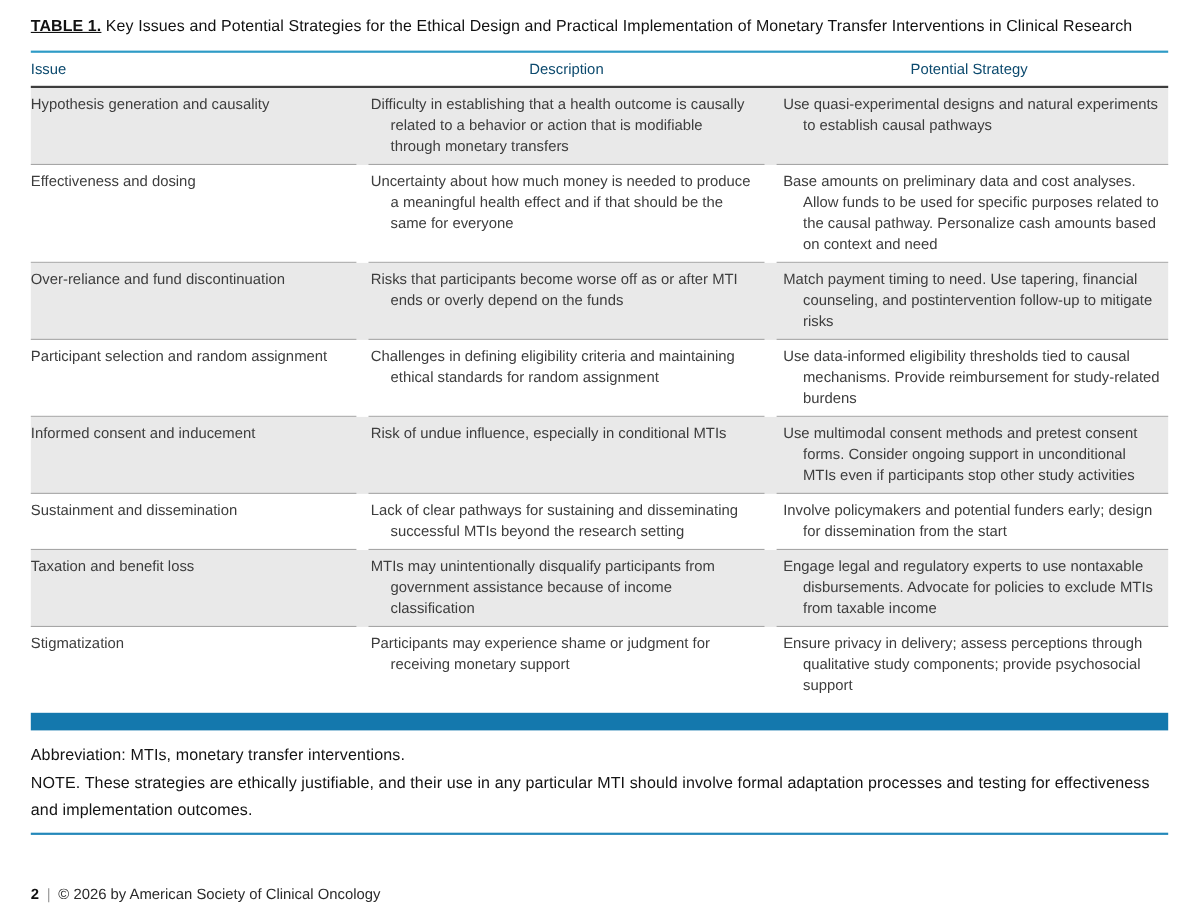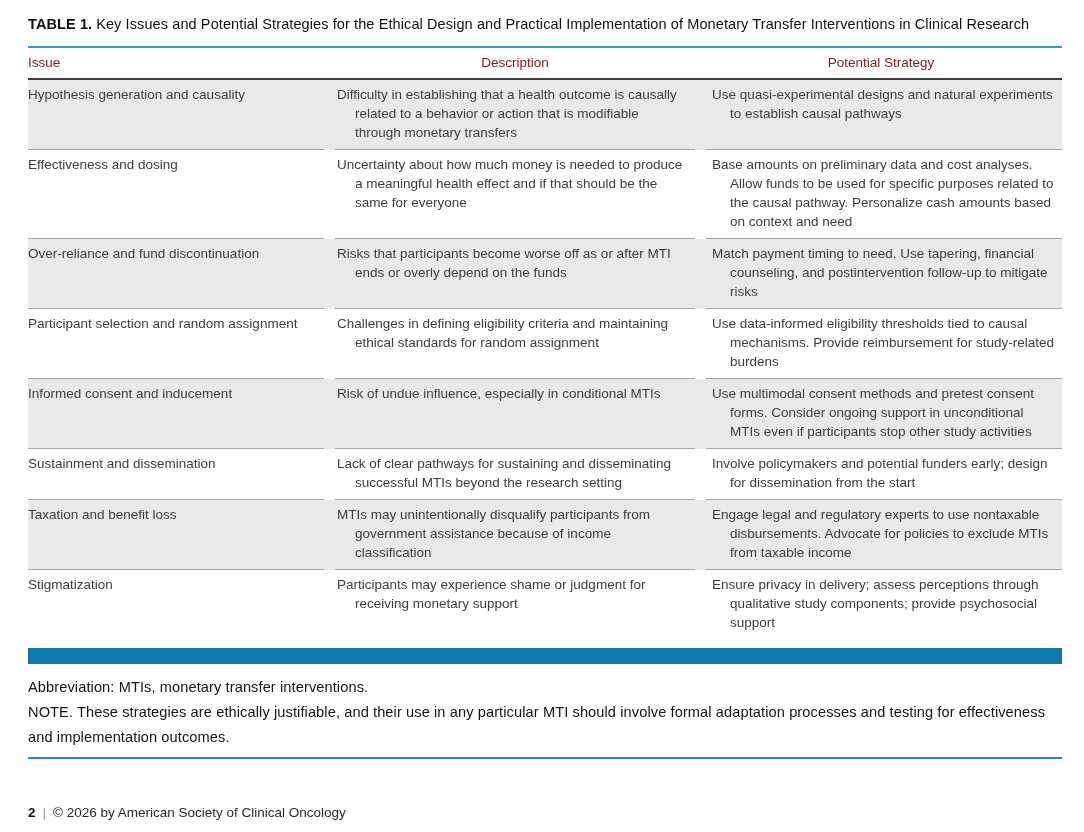--- a/index.html
+++ b/index.html
@@ -10,36 +10,36 @@
     font-family: "Liberation Sans", sans-serif;
     overflow: hidden;
   }
   .page { padding: 13px 22px 0 28px; }
 
   
   .table-heading {
     font-size: 14.5px; line-height: 23px; color: #111;
     letter-spacing: 0.1px;
   }
-  .table-heading .tbl-label { font-weight: 700; margin-right: 4px; }
+  .table-heading .tbl-label { font-weight: 700; margin-right: 4px; text-decoration: underline; }
 
   
   table.key-table {
     width: 100%; margin-top: 10px;
     border-collapse: separate; border-spacing: 0;
     table-layout: fixed;
   }
   col.c-issue { width: 302px; }
   col.c-desc  { width: 370px; }
   col.c-strat { width: 362px; }
 
   thead th {
     border-top: 2.5px solid #2e9bc6;
     border-bottom: 2px solid #3d3d3d;
-    font-weight: 400; font-size: 13.5px; color: #7f1d1d;
+    font-weight: 400; font-size: 13.5px; color: #0c4a6e;
     padding: 7px 0 8px 0;
   }
   thead th.h-issue { text-align: left; }
   thead th.h-desc, thead th.h-strat { text-align: center; }
 
   tbody td {
     vertical-align: top;
     font-size: 13.5px; line-height: 19px; color: #3d3d3d;
     padding-top: 5px; padding-bottom: 8px;
     background-repeat: no-repeat;

